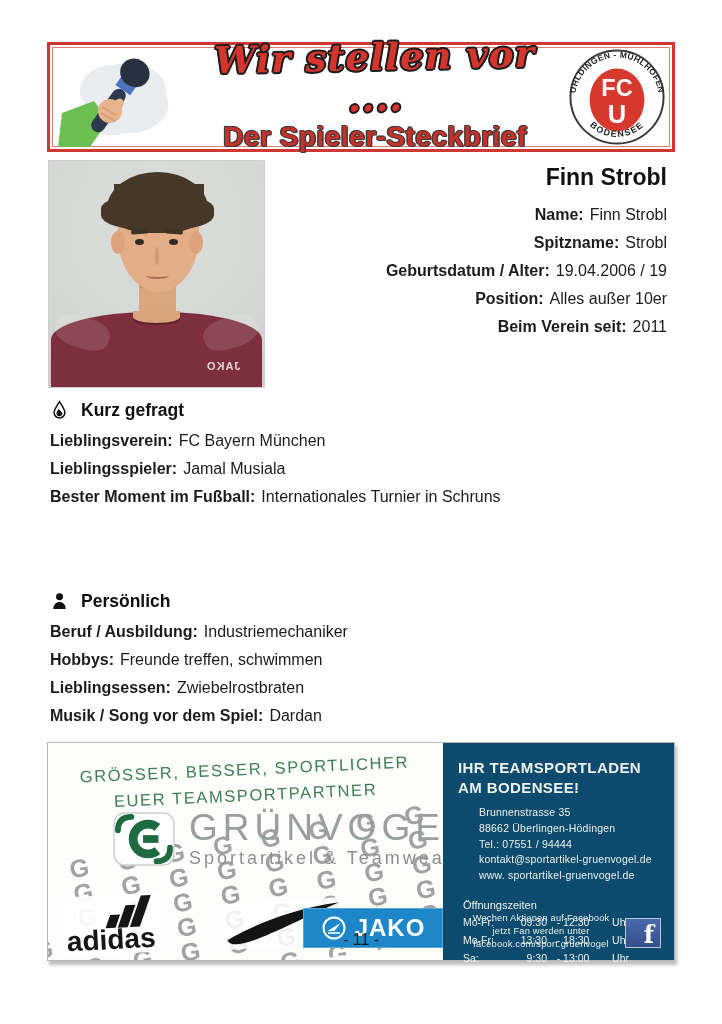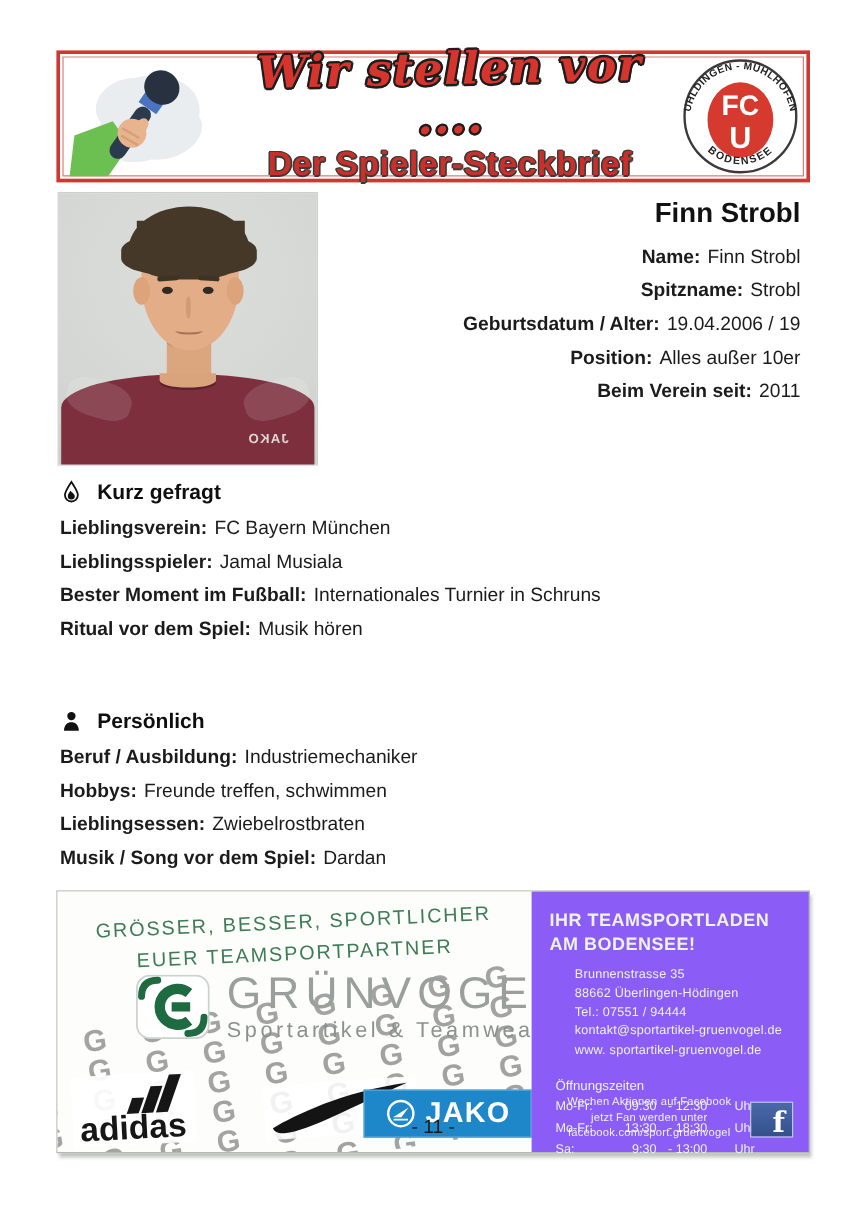--- a/index.html
+++ b/index.html
@@ -71,21 +71,21 @@
   .adidas-bars i { display:block; width:10px; background:#161616; transform:skewX(-22deg); }
   .adidas-bars i:nth-child(1){height:13px;} .adidas-bars i:nth-child(2){height:22px;} .adidas-bars i:nth-child(3){height:31px;}
   .adidas-word { font-size:28px; font-weight:bold; letter-spacing:0; color:#161616; line-height:1; margin-top:-2px; }
   .nike { position:absolute; left:172px; bottom:14px; width:128px; transform:rotate(-4deg); background:rgba(255,255,255,.85); padding:4px 4px 0 4px; }
   .jako { position:absolute; left:255px; bottom:12px; width:140px; height:40px; background:#1d87c9; border:1px solid #5aa7d8;
     display:flex; align-items:center; justify-content:center; gap:8px; }
   .jako-word { color:#ffffff; font-size:24px; font-weight:bold; letter-spacing:1px; }
   .seam-arrow { position:absolute; left:416px; top:128px; width:0; height:0;
     border-right:22px solid #1d5c39; border-top:19px solid transparent; border-bottom:19px solid transparent; }
 
-  .ad-right { position:absolute; right:0; top:0; width:231px; height:100%; background:#8b5cf6; color:#edf2ed; }
+  .ad-right { position:absolute; right:0; top:0; width:231px; height:100%; background:#0c4a6e; color:#edf2ed; }
   .panel-title { margin:15px 0 0 15px; font-size:15px; font-weight:bold; letter-spacing:.4px; line-height:1.3; }
   .panel-address { margin:8px 0 0 36px; font-size:10.5px; line-height:1.5; letter-spacing:.2px; }
   .panel-address span { display:block; }
   .panel-hours { margin:15px 0 0 20px; font-size:10.5px; }
   .hours-title { display:block; margin-bottom:5px; font-size:11px; }
   .hours-grid { display:grid; grid-template-columns:46px 38px 52px 30px; row-gap:6px; }
   .hours-grid .c-from { text-align:right; } .hours-grid .c-to { text-align:center; } .hours-grid .c-unit { text-align:right; }
   .panel-fb { position:absolute; left:12px; bottom:9px; width:172px; font-size:9.3px; line-height:1.4; text-align:center; letter-spacing:.2px; }
   .fb-icon { position:absolute; right:13px; bottom:12px; width:36px; height:30px; background:linear-gradient(#4a69a9,#33508c);
     border:1px solid #bac6de; color:#fff; font-weight:bold; font-size:24px; font-family:"DejaVu Serif",serif;
@@ -167,21 +167,20 @@
     <div class="sec-head">
       <svg class="sec-icon" viewBox="0 0 24 26">
         <path d="M12 1.8 C9 6.5 5.2 11.6 5.2 15.6 a6.8 6.8 0 0 0 13.6 0 C18.8 11.6 15 6.5 12 1.8 Z" fill="none" stroke="#111" stroke-width="1.9"></path>
         <path d="M11 11 C9.2 13.5 8.2 15.2 8.2 16.6 a3.7 3.7 0 1 0 7.4 0 C15.6 15.2 13 13 11 11 Z" fill="#111"></path>
       </svg>
       <span>Kurz gefragt</span>
     </div>
     <div class="line"><span class="lbl">Lieblingsverein:</span><span>FC Bayern München</span></div>
     <div class="line"><span class="lbl">Lieblingsspieler:</span><span>Jamal Musiala</span></div>
     <div class="line"><span class="lbl">Bester Moment im Fußball:</span><span>Internationales Turnier in Schruns</span></div>
-    <div class="line"><span class="lbl">Ritual vor dem Spiel:</span><span>Musik hören</span></div>
   </div>
 
   <div class="section sec-personal">
     <div class="sec-head">
       <svg class="sec-icon" viewBox="0 0 24 26">
         <circle cx="12" cy="7" r="4.4" fill="#111"></circle>
         <path d="M4.2 22.5 C4.2 16.3 8 13.6 12 13.6 C16 13.6 19.8 16.3 19.8 22.5 Z" fill="#111"></path>
       </svg>
       <span>Persönlich</span>
     </div>

